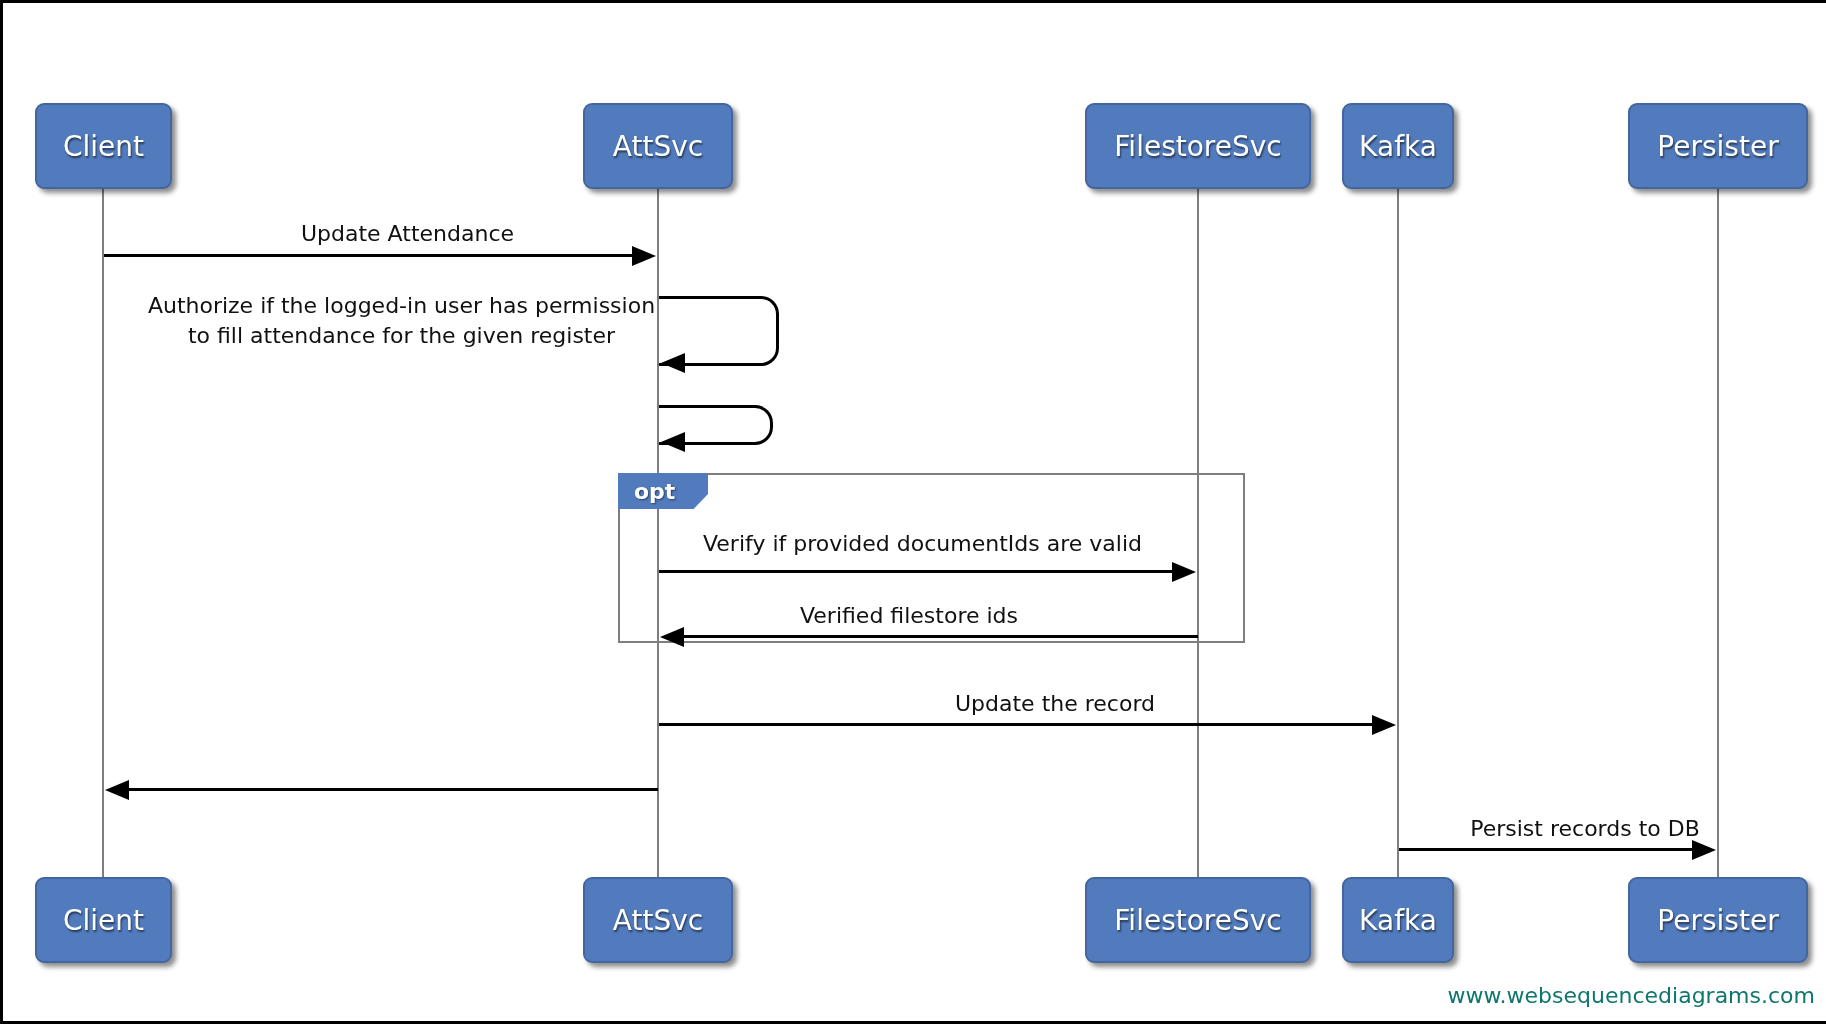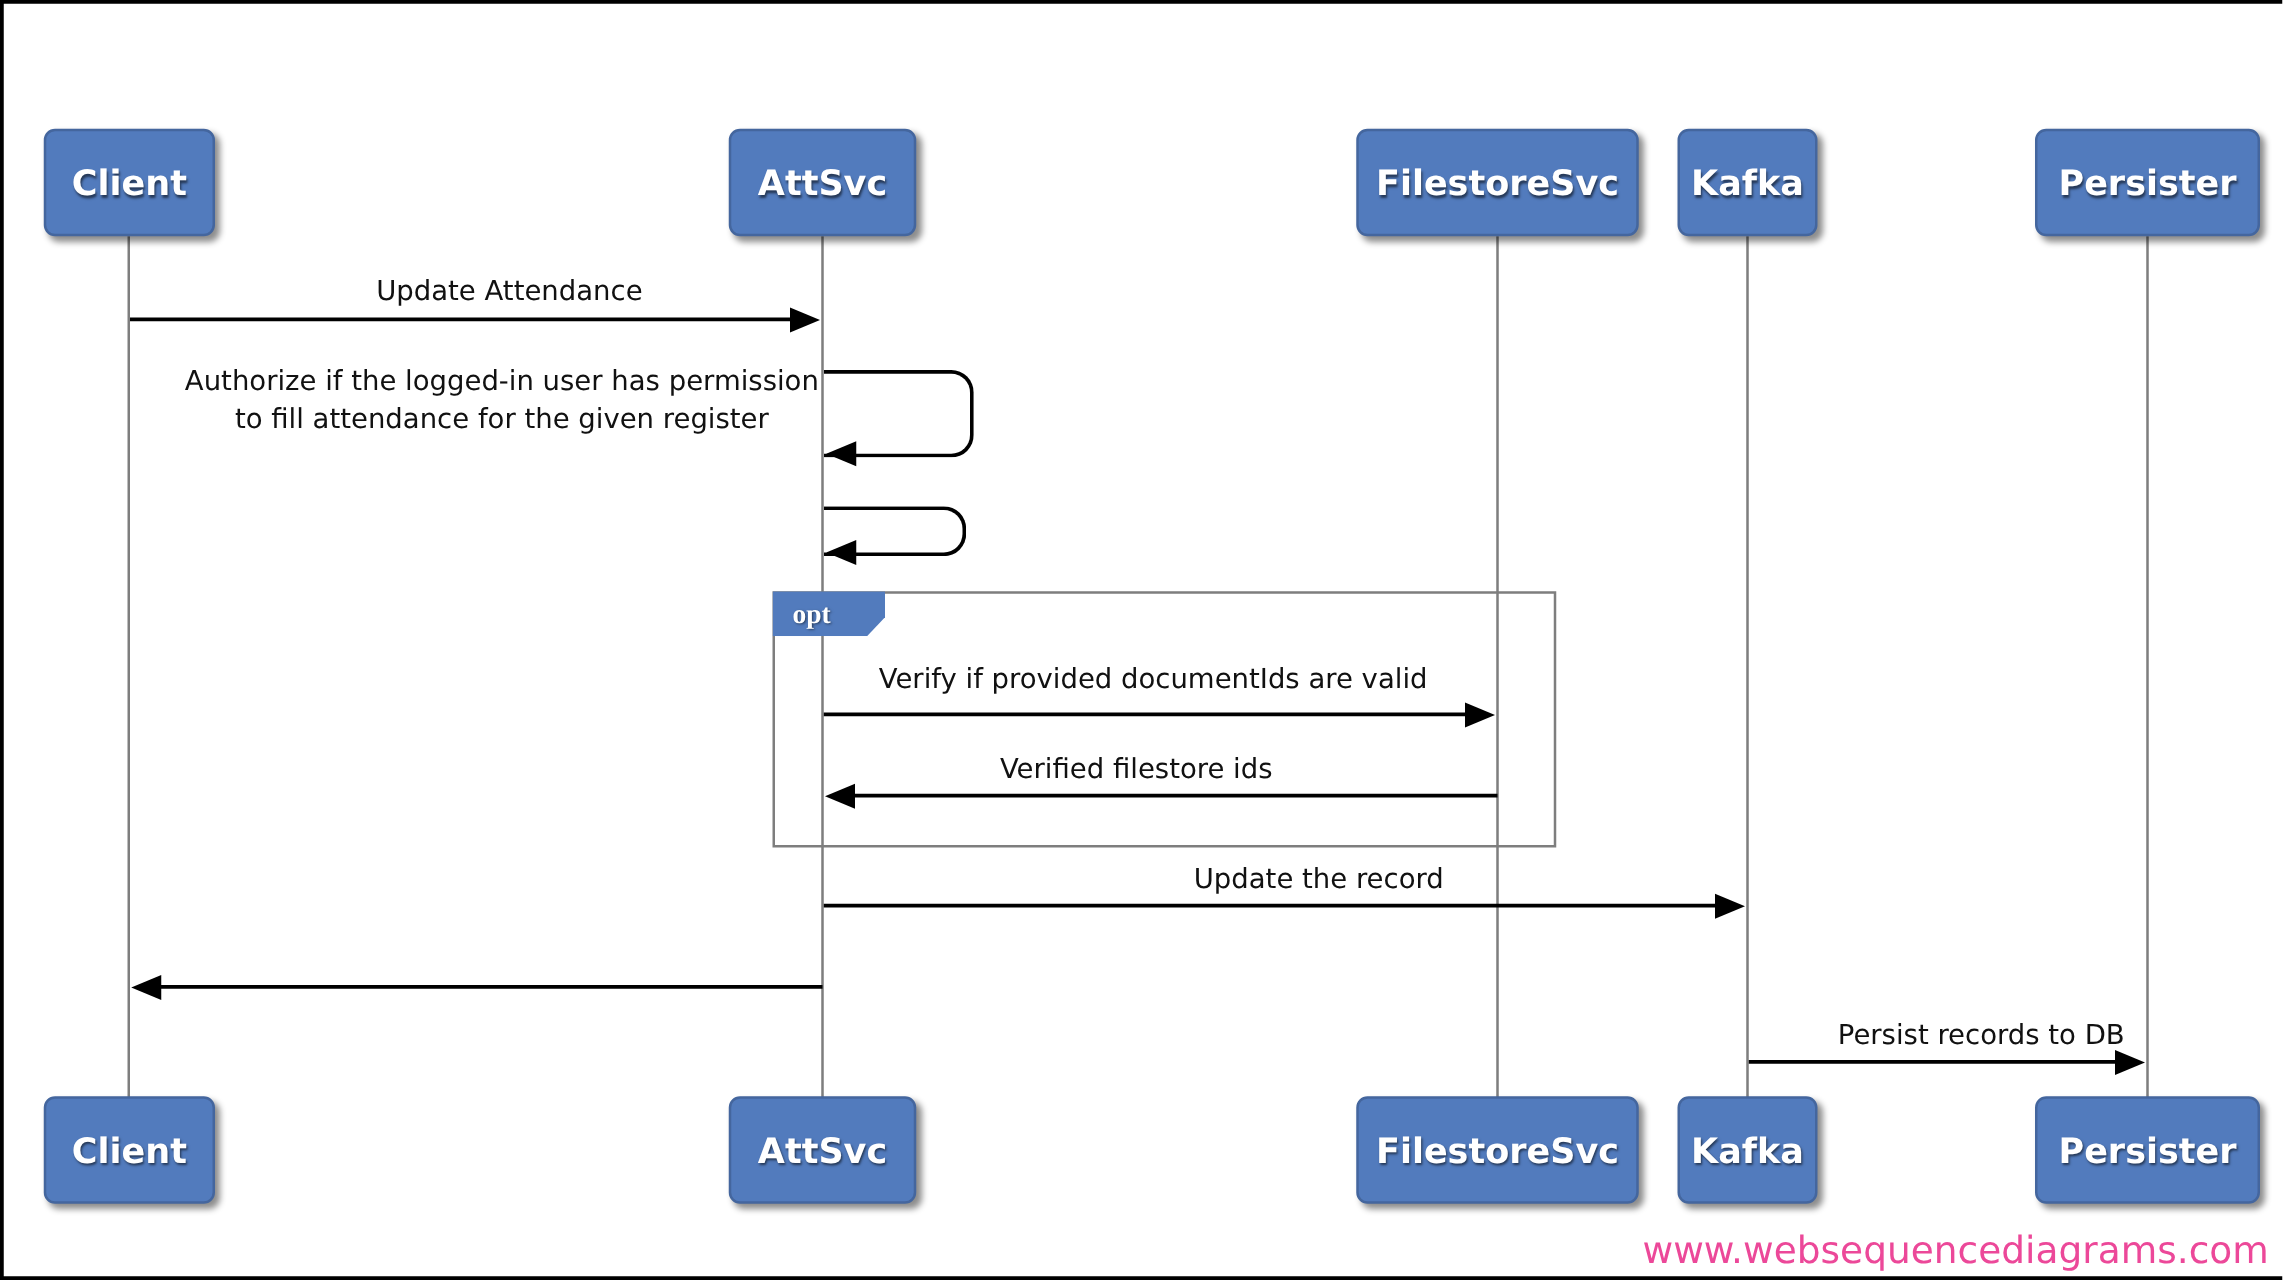--- a/index.html
+++ b/index.html
@@ -12,21 +12,21 @@
   .title{
     position:absolute;left:0;top:22px;width:1790px;text-align:center;
     font-size:29px;font-weight:bold;color:#111;letter-spacing:0.5px;
   }
   .lifeline{position:absolute;width:2px;background:#7e7e7e;}
   .actor{
     position:absolute;height:86px;background:#527bbd;
     border:2px solid #44669e;border-radius:9px;box-sizing:border-box;
     box-shadow:4px 4px 5px rgba(0,0,0,0.45);
     display:flex;align-items:center;justify-content:center;
-    color:#fff;font-size:28px;font-weight:bold;
+    color:#fff;font-size:28px;font-weight:normal;
     text-shadow:1px 2px 2px rgba(0,0,0,0.55);
   }
   .msg-label{
     position:absolute;font-size:22px;color:#111;white-space:nowrap;text-align:center;padding-left:27px;
   }
   .msg-label.right{text-align:center;}
   .line{position:absolute;height:3px;background:#000;}
   .arrow-r{
     position:absolute;width:0;height:0;
     border-left:24px solid #000;border-top:10px solid transparent;border-bottom:10px solid transparent;
@@ -43,21 +43,21 @@
   .frag{
     position:absolute;border:2px solid #7e7e7e;box-sizing:border-box;background:transparent;
   }
   .frag-tab{
     position:absolute;left:-2px;top:-2px;width:90px;height:36px;background:#527bbd;
     display:flex;align-items:center;justify-content:flex-start;padding-left:16px;box-sizing:border-box;
     color:#fff;font-weight:bold;font-size:22px;text-shadow:1px 1px 2px rgba(0,0,0,0.5);
     clip-path:polygon(0 0,100% 0,100% 58%,84% 100%,0 100%);
   }
   .watermark{
-    position:absolute;right:11px;top:980px;font-size:30px;color:#ec4899;
+    position:absolute;right:11px;top:980px;font-size:22px;color:#0f766e;
   }
 </style>
 </head>
 <body>
 
 <div id="stage">
 
 
   <div class="lifeline" style="left:99px;top:186px;height:690px;"></div>
   <div class="lifeline" style="left:654px;top:186px;height:690px;"></div>
@@ -88,21 +88,21 @@
   <div class="msg-label right" style="left:95px;top:288px;width:553px;line-height:1.35;">
     <div>Authorize if the logged-in user has permission</div>
     <div>to fill attendance for the given register</div>
   </div>
   <div class="self-loop" style="left:656px;top:293px;width:120px;height:70px;"></div>
   <div class="arrow-l" style="left:658px;top:350px;"></div>
 
   <div class="self-loop" style="left:656px;top:402px;width:114px;height:40px;"></div>
   <div class="arrow-l" style="left:658px;top:429px;"></div>
 
-  <div class="frag" style="left:615px;top:470px;width:627px;height:205px;font-family:Liberation Serif, serif;">
+  <div class="frag" style="left:615px;top:470px;width:627px;height:170px;">
     <div class="frag-tab">
         <span>opt</span>
       </div>
   </div>
 
   <div class="msg-label" style="left:655px;top:528px;width:475px;">Verify if provided documentIds are valid</div>
   <div class="line" style="left:656px;top:567px;width:515px;"></div>
   <div class="arrow-r" style="left:1169px;top:559px;"></div>
 
   <div class="msg-label" style="left:655px;top:600px;width:448px;">Verified filestore ids</div>

